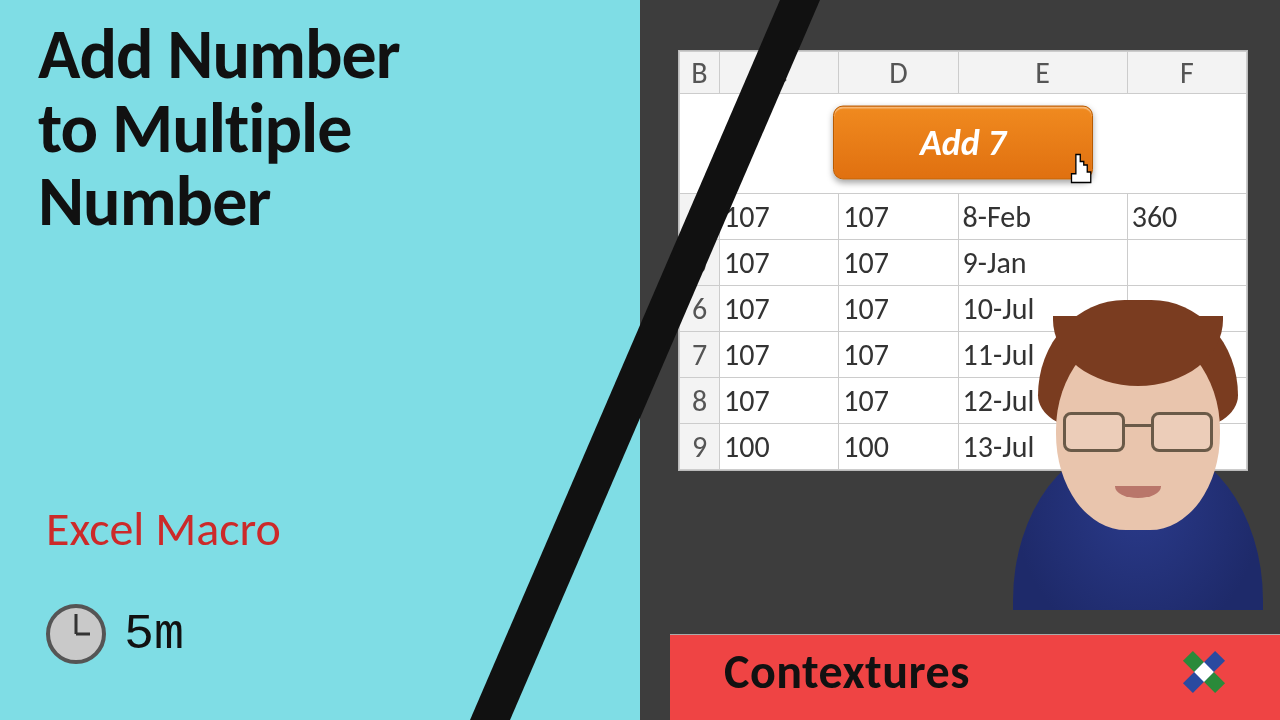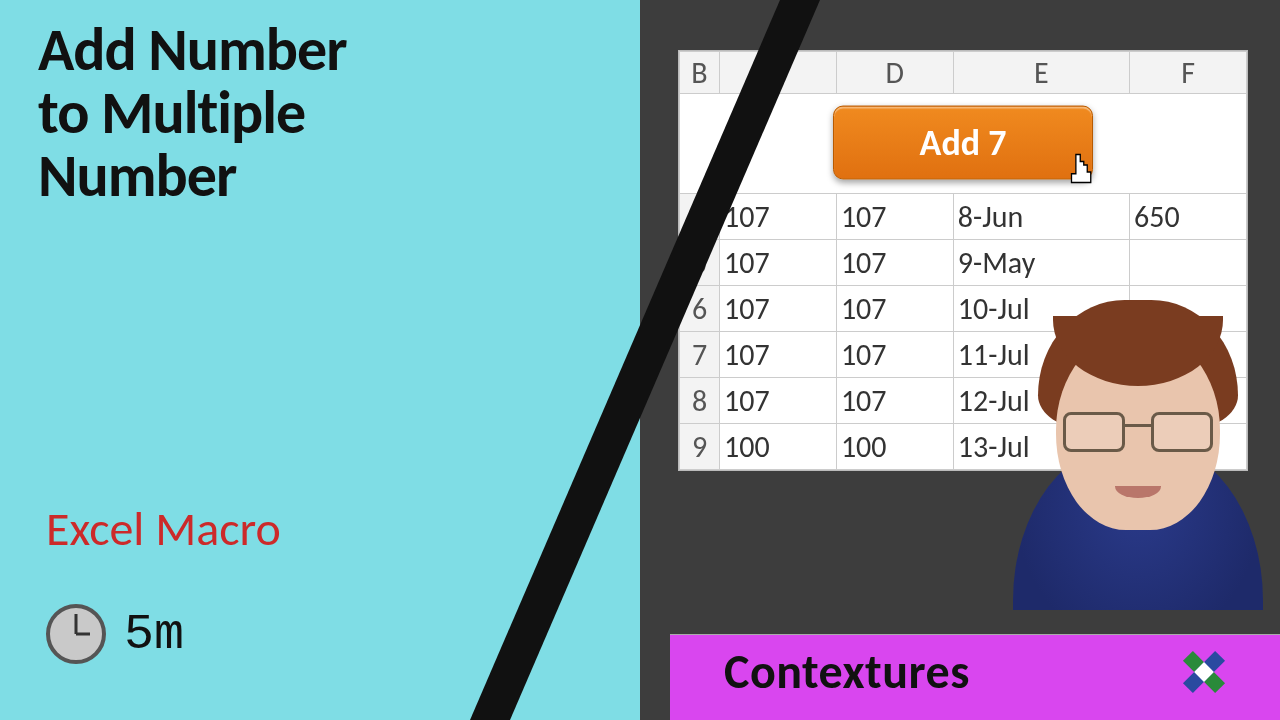--- a/index.html
+++ b/index.html
@@ -15,21 +15,21 @@
   .left-panel {
     position: absolute;
     left: 0; top: 0;
     width: 640px; height: 720px;
     background: #7fdde5;
     z-index: 2;
   }
   .title {
     position: absolute;
     left: 38px; top: 18px;
-    font-size: 60px;
+    font-size: 70px;
     font-weight: 700;
     line-height: 1.05;
     color: #111;
     letter-spacing: -1px;
   }
   .subtitle-red {
     position: absolute;
     left: 46px; top: 499px;
     font-size: 48px;
     color: #cc2a2a;
@@ -143,21 +143,21 @@
     position: absolute;
     right: -4px; bottom: -6px;
     width: 28px; height: 32px;
   }
 
   
   .brand-bar {
     position: absolute;
     right: 0; bottom: 0;
     width: 610px; height: 86px;
-    background: #d946ef;
+    background: #ef4444;
     border-top: 1px solid #aaa;
     display: flex; align-items: center; justify-content: space-between;
     padding: 0 48px 12px 54px;
     z-index: 4;
   }
   .brand-name {
     font-size: 48px;
     font-weight: 700;
     color: #111;
     letter-spacing: .5px;
@@ -259,42 +259,42 @@
       <tr>
         <th>B</th>
         <th>C</th>
         <th>D</th>
         <th>E</th>
         <th>F</th>
       </tr>
     </thead>
     <tbody>
       <tr class="button-row">
-        <td colspan="5" style="text-align:center;position:relative;">
+        <td colspan="5" style="text-align:center;position:relative;font-style:italic;">
           <div class="orange-btn">
             <span>Add 7</span>
             <svg class="cursor-link" viewBox="0 0 32 36">
               <path d="M9 2 L9 24 L4 24 L4 34 L26 34 L26 22 L22 22 L22 14 L18 14 L18 10 L14 10 L14 2 Z" fill="#fff" stroke="#000" stroke-width="1.5"></path>
             </svg>
           </div>
         </td>
       </tr>
 
       <tr>
         <td class="rowhdr"></td>
         <td>107</td>
         <td>107</td>
-        <td>8-Jun</td>
-        <td>650</td>
+        <td>8-Feb</td>
+        <td>360</td>
       </tr>
       <tr>
         <td class="rowhdr">5</td>
         <td>107</td>
         <td>107</td>
-        <td>9-May</td>
+        <td>9-Jan</td>
         <td></td>
       </tr>
       <tr>
         <td class="rowhdr">6</td>
         <td>107</td>
         <td>107</td>
         <td>10-Jul</td>
         <td></td>
       </tr>
       <tr>

